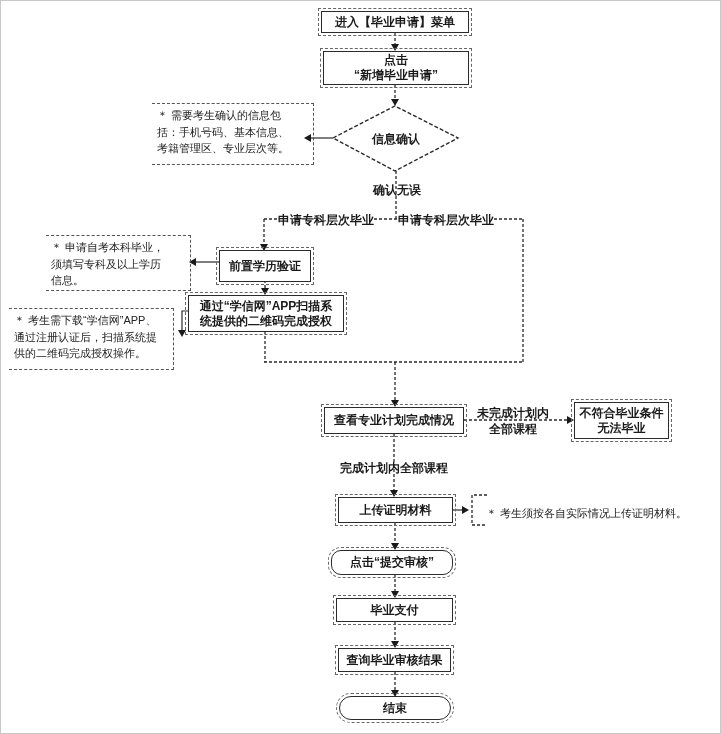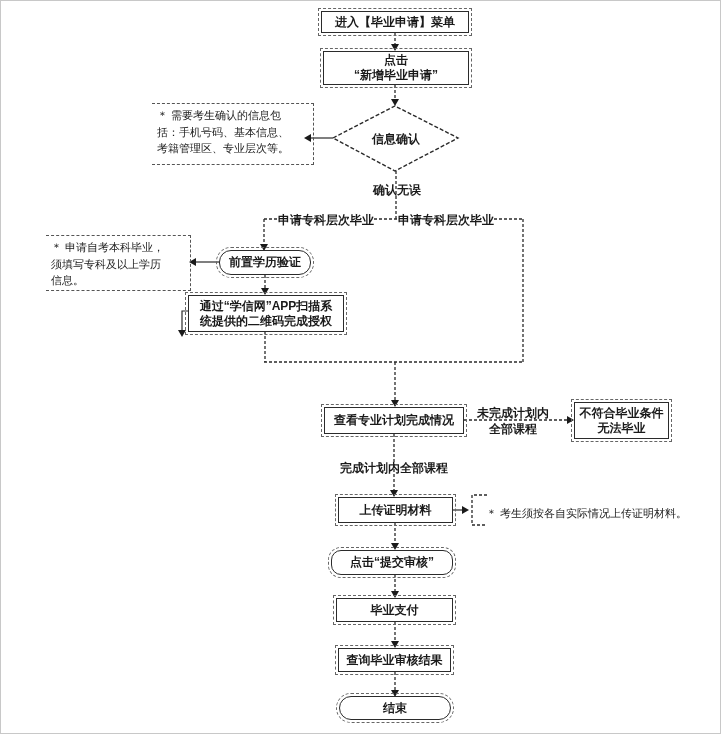--- a/index.html
+++ b/index.html
@@ -70,21 +70,21 @@
     </g>
   </svg>
 
   <div class="node" style="left:320px;top:10px;width:148px;height:22px;">进入【毕业申请】菜单</div>
 
   <div class="node" style="left:322px;top:50px;width:146px;height:34px;">点击
 “新增毕业申请”</div>
 
   <div class="diamond-label" style="left:345px;top:130px;width:100px;">信息确认</div>
 
-  <div class="node" style="left:218px;top:249px;width:92px;height:25px;border-radius:12px;">前置学历验证</div>
+  <div class="node" style="left:218px;top:249px;width:92px;height:32px;">前置学历验证</div>
 
   <div class="node" style="left:187px;top:294px;width:156px;height:37px;">通过“学信网”APP扫描系
 统提供的二维码完成授权</div>
 
   <div class="node" style="left:323px;top:406px;width:140px;height:27px;">查看专业计划完成情况</div>
 
   <div class="node" style="left:573px;top:401px;width:95px;height:37px;">不符合毕业条件
 无法毕业</div>
 
   <div class="node" style="left:337px;top:496px;width:115px;height:26px;">上传证明材料</div>
@@ -109,16 +109,19 @@
   <div class="lbl" style="left:335px;top:459px;width:116px;">完成计划内全部课程</div>
 
   <div class="note" style="left:143px;top:102px;width:162px;height:62px;margin-left:8px;">＊ 需要考生确认的信息包
 括：手机号码、基本信息、
 考籍管理区、专业层次等。</div>
 
   <div class="note" style="left:45px;top:234px;width:145px;height:56px;">＊ 申请自考本科毕业，
 须填写专科及以上学历
 信息。</div>
 
+  <div class="note" style="left:8px;top:307px;width:165px;height:62px;">＊ 考生需下载“学信网”APP、
+通过注册认证后，扫描系统提
+供的二维码完成授权操作。</div>
 
   <div class="note noborder" style="left:480px;top:501px;width:236px;">＊ 考生须按各自实际情况上传证明材料。</div>
 
 </div>
 
 </body></html>

